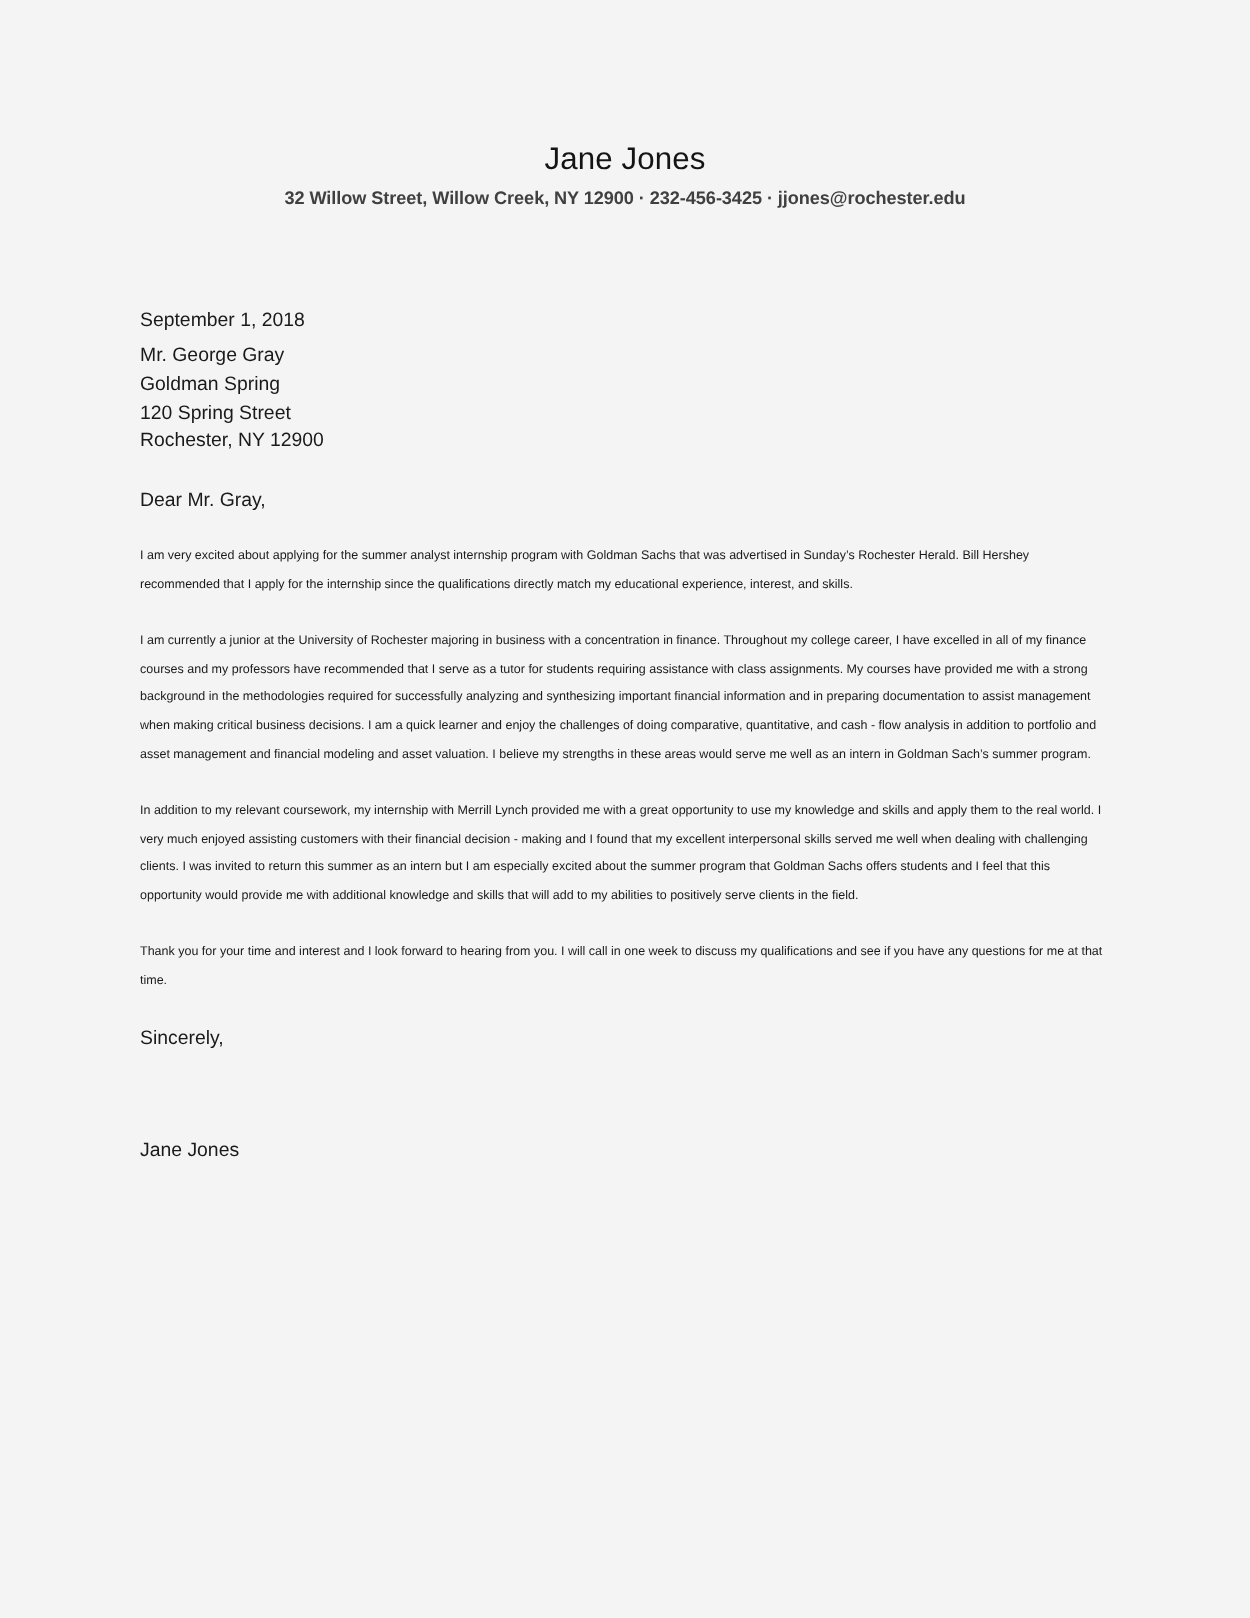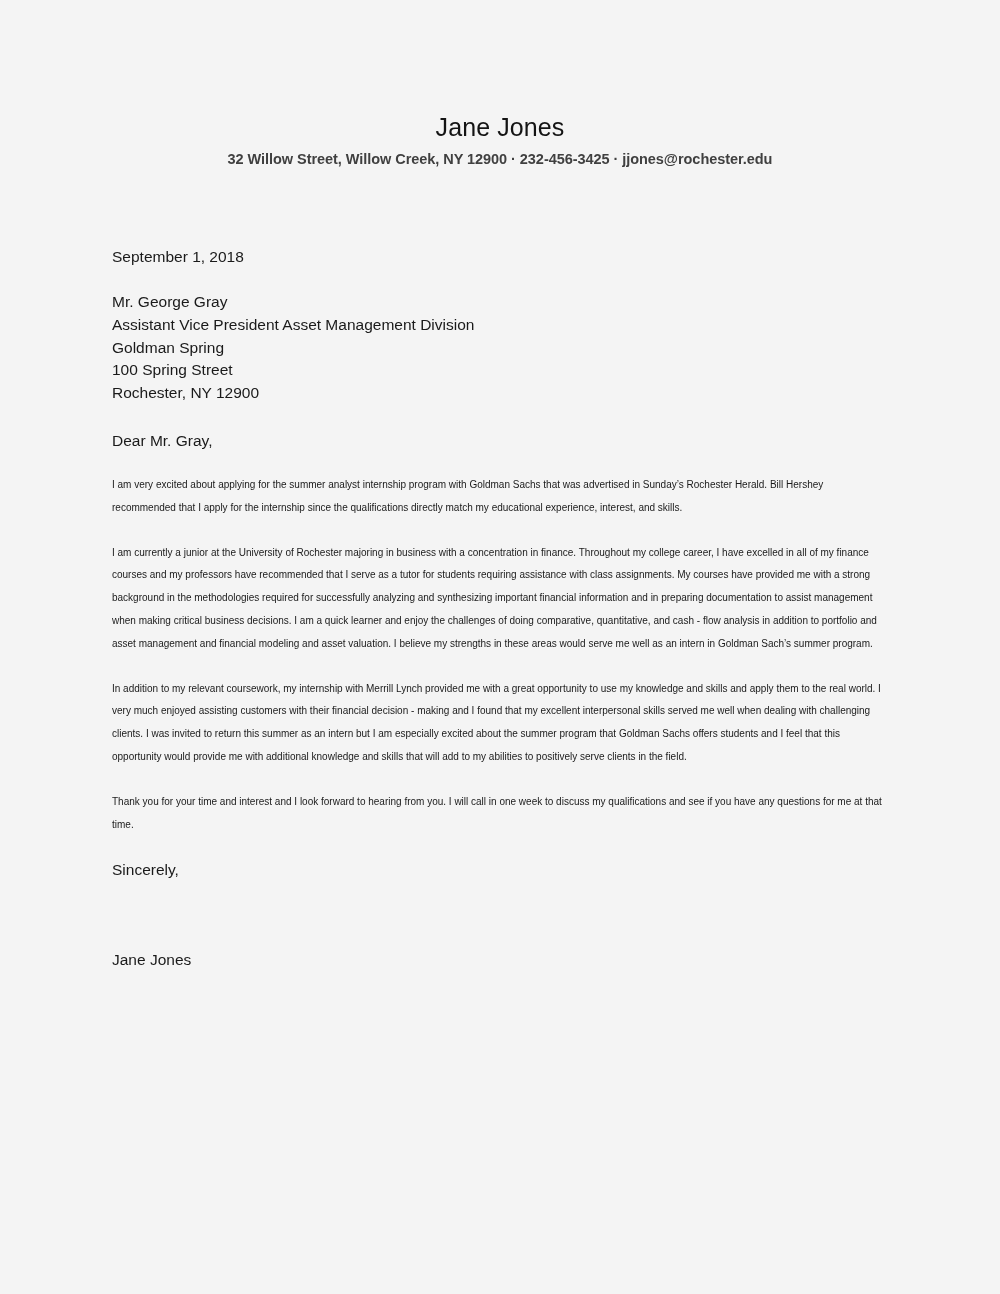--- a/index.html
+++ b/index.html
@@ -54,21 +54,21 @@
     padding-top: 76px;
   }
 
   .date-line {
     font-size: 15.5px;
     line-height: 23px;
     margin: 0;
   }
 
   .recipient-block {
-    margin-top: 23px;
+    margin-top: 6px;
   }
   .recipient-line {
     font-size: 15.5px;
     line-height: 22.8px;
     margin: 0;
     white-space: nowrap;
   }
 
   .salutation {
     font-size: 15.5px;
@@ -104,23 +104,22 @@
     <h1 class="letterhead-name">Jane Jones</h1>
     <p class="letterhead-contact">32 Willow Street, Willow Creek, NY 12900 · 232-456-3425 · jjones@rochester.edu</p>
   </header>
 
   <main class="letter-body">
 
     <p class="date-line">September 1, 2018</p>
 
     <div class="recipient-block">
       <p class="recipient-line">Mr. George Gray</p>
-      <p class="recipient-line">Assistant Vice President Asset Management Division</p>
       <p class="recipient-line">Goldman Spring</p>
-      <p class="recipient-line">100 Spring Street</p>
+      <p class="recipient-line">120 Spring Street</p>
       <p class="recipient-line">Rochester, NY 12900</p>
     </div>
 
     <p class="salutation">Dear Mr. Gray,</p>
 
     <p class="body-paragraph">I am very excited about applying for the summer analyst internship program with Goldman Sachs that was advertised in Sunday’s Rochester Herald. Bill Hershey recommended that I apply for the internship since the qualifications directly match my educational experience, interest, and skills.</p>
     <p class="body-paragraph">I am currently a junior at the University of Rochester majoring in business with a concentration in finance. Throughout my college career, I have excelled in all of my finance courses and my professors have recommended that I serve as a tutor for students requiring assistance with class assignments. My courses have provided me with a strong background in the methodologies required for successfully analyzing and synthesizing important financial information and in preparing documentation to assist management when making critical business decisions. I am a quick learner and enjoy the challenges of doing comparative, quantitative, and cash - flow analysis in addition to portfolio and asset management and financial modeling and asset valuation. I believe my strengths in these areas would serve me well as an intern in Goldman Sach’s summer program.</p>
     <p class="body-paragraph">In addition to my relevant coursework, my internship with Merrill Lynch provided me with a great opportunity to use my knowledge and skills and apply them to the real world. I very much enjoyed assisting customers with their financial decision - making and I found that my excellent interpersonal skills served me well when dealing with challenging clients. I was invited to return this summer as an intern but I am especially excited about the summer program that Goldman Sachs offers students and I feel that this opportunity would provide me with additional knowledge and skills that will add to my abilities to positively serve clients in the field.</p>
     <p class="body-paragraph">Thank you for your time and interest and I look forward to hearing from you. I will call in one week to discuss my qualifications and see if you have any questions for me at that time.</p>
 

